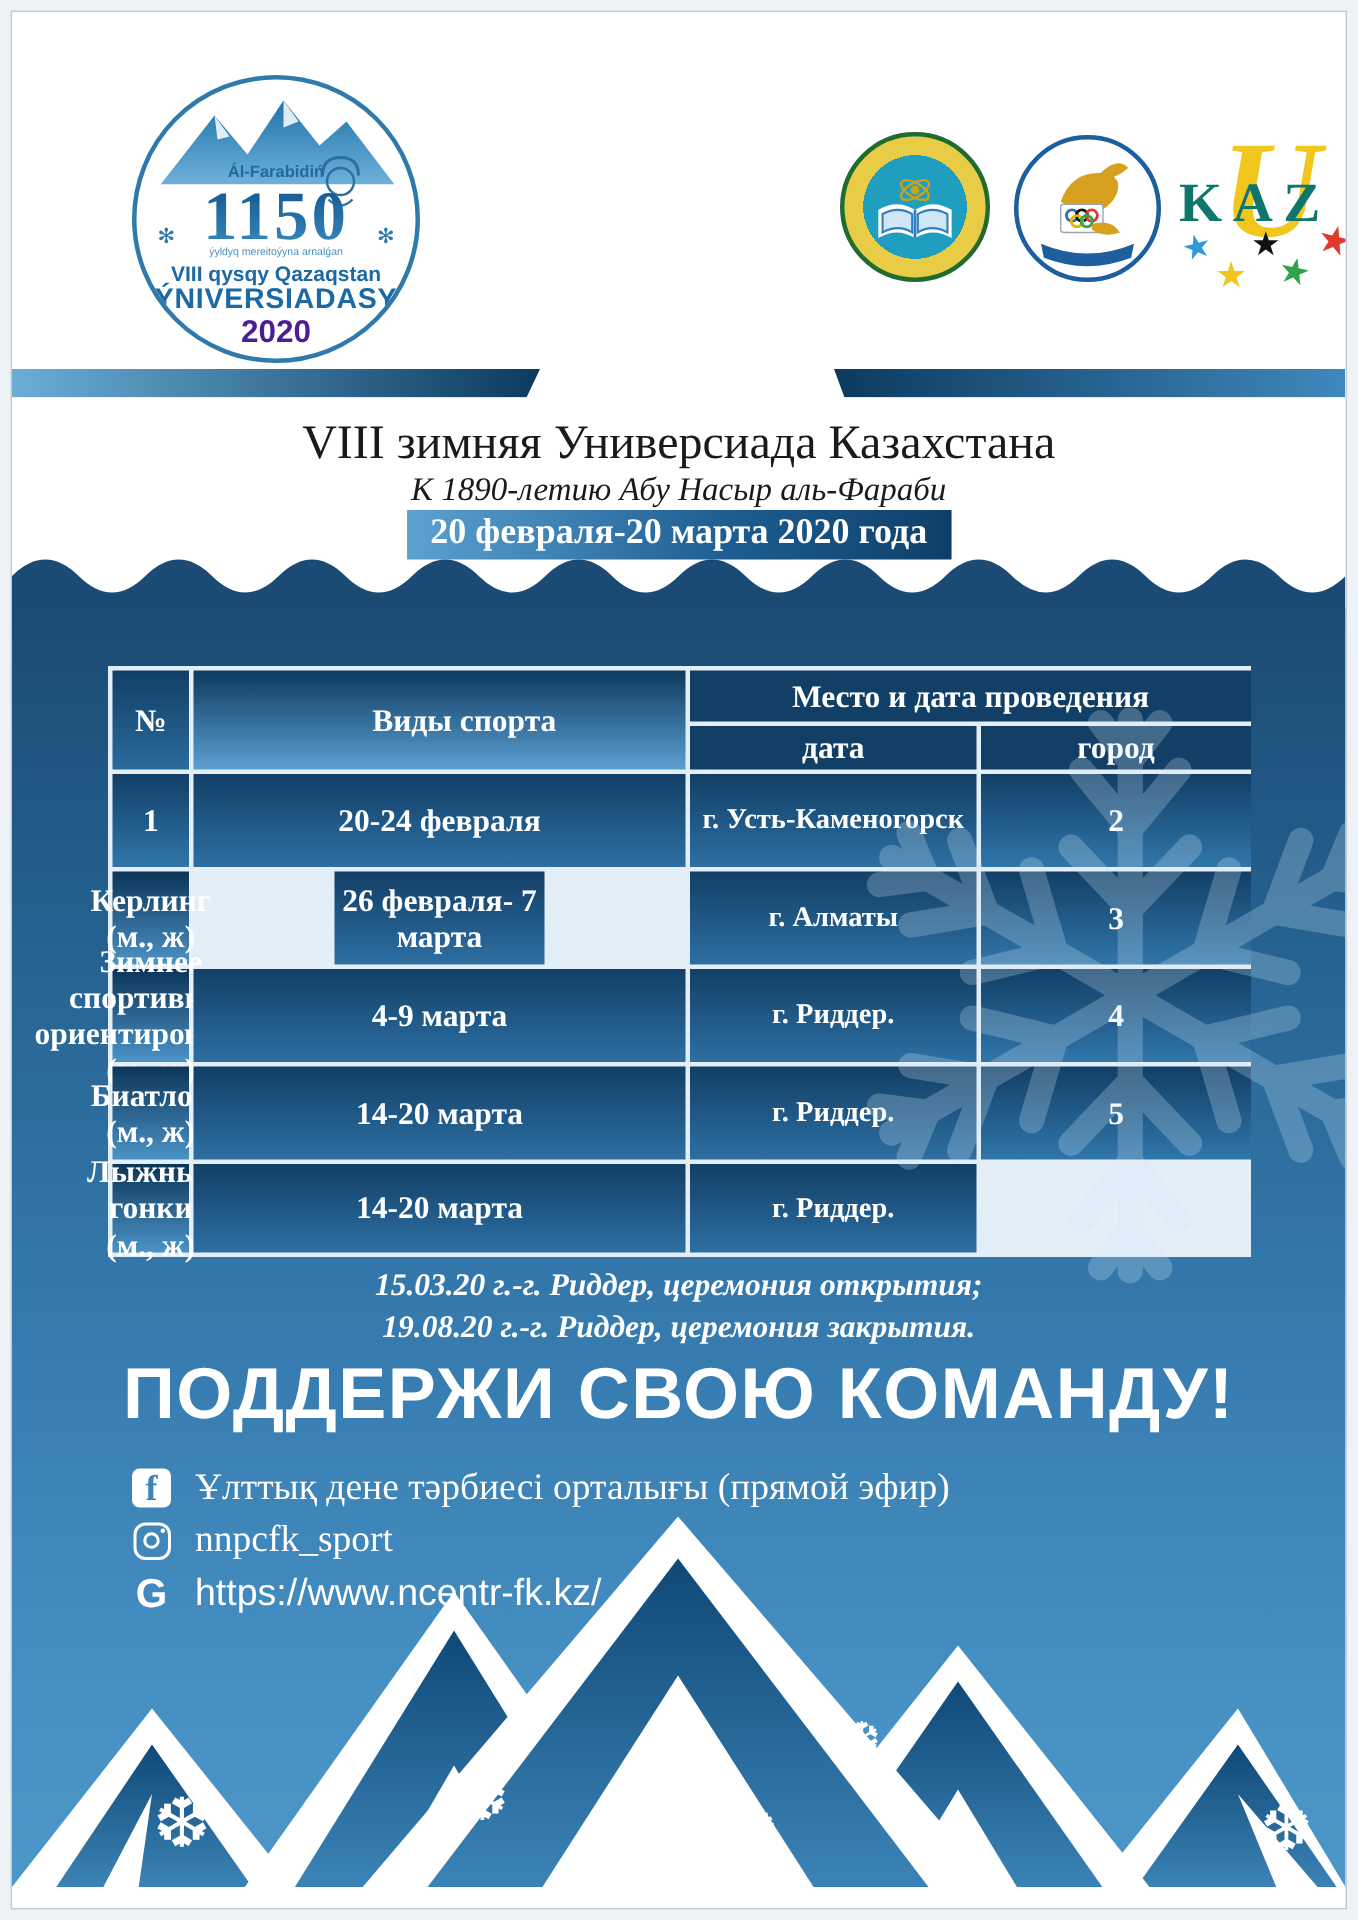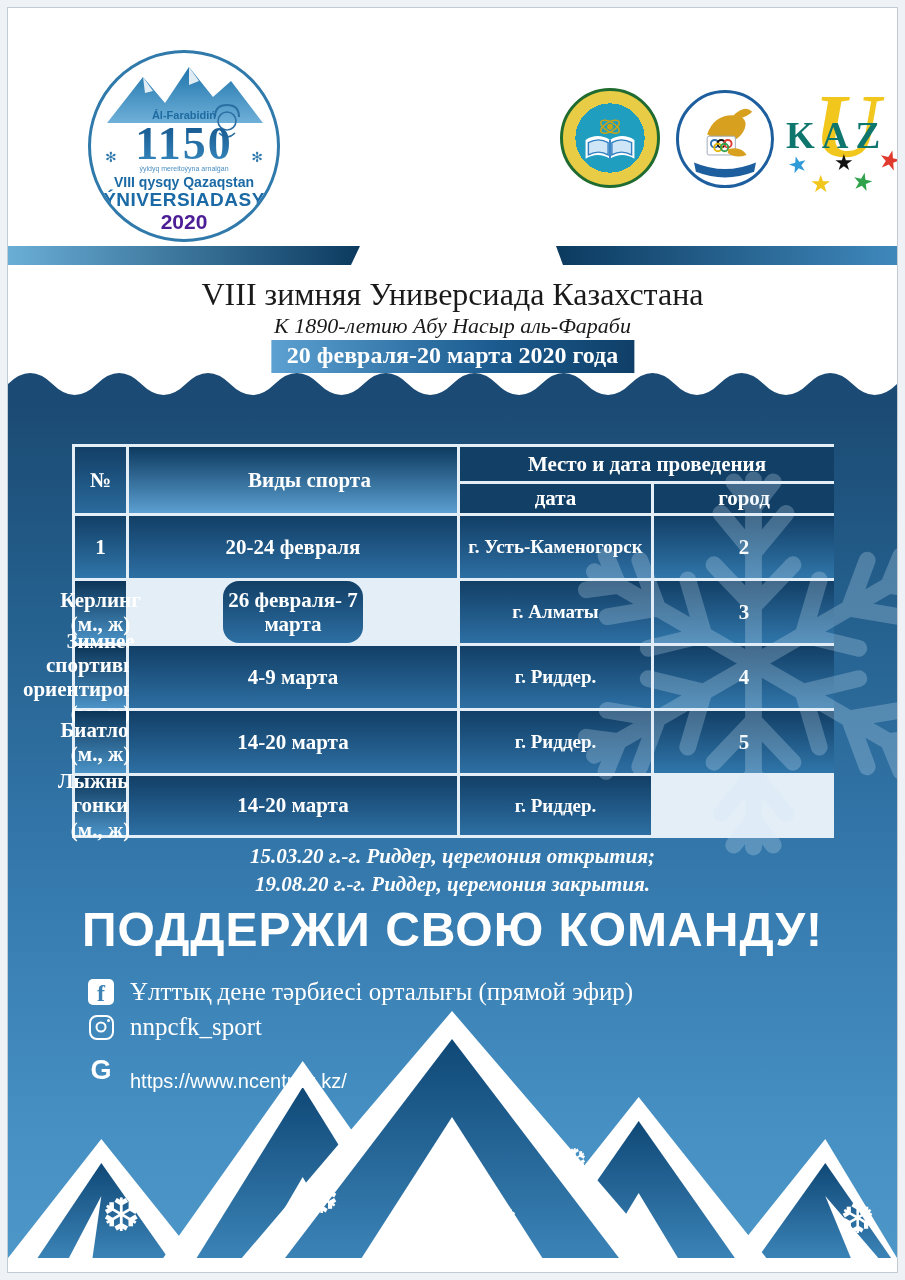--- a/index.html
+++ b/index.html
@@ -96,21 +96,21 @@
   .soc-row{display:flex;align-items:center;margin-bottom:7px;color:#fff;cursor:pointer;}
   .soc-icon{width:30px;display:flex;justify-content:center;margin-right:14px;flex:none;}
   .fb-box{width:26px;height:26px;background:#fff;border-radius:5px;display:flex;align-items:flex-end;justify-content:center;overflow:hidden;}
   .fb-f{font-family:"Liberation Serif","DejaVu Serif",serif;font-weight:bold;font-size:24px;line-height:.9;color:#3c82b5;}
   .ig-box{width:25px;height:25px;border:2.5px solid #fff;border-radius:8px;position:relative;}
   .ig-lens{position:absolute;left:50%;top:50%;transform:translate(-50%,-50%);width:11px;height:11px;border:2.5px solid #fff;border-radius:50%;}
   .ig-dot{position:absolute;right:2px;top:2px;width:3px;height:3px;background:#fff;border-radius:50%;}
   .g-glyph{font-family:"Liberation Sans","DejaVu Sans",sans-serif;font-weight:bold;font-size:27px;color:#fff;line-height:1;}
   .soc-fb-label{font-size:25px;}
   .soc-ig-label{font-size:25px;}
-  .soc-url-label{font-size:20px;font-family:"Liberation Sans","DejaVu Sans",sans-serif;margin-top:22px;}
+  .soc-url-label{font-size:25px;font-family:"Liberation Sans","DejaVu Sans",sans-serif;}
 
   
   .mountains{position:absolute;left:0;bottom:0;width:100%;height:247px;display:block;z-index:3;}
   .flake{position:absolute;color:#fff;z-index:4;font-family:"DejaVu Sans",sans-serif;}
 </style>
 </head>
 <body>
 
 <div class="poster">
  <div class="inner">
@@ -205,21 +205,21 @@
       <div class="cell c-placeh">Место и дата проведения</div>
       <div class="cell c-dateh">дата</div>
       <div class="cell c-cityh">город</div>
 
       <div class="cell c-num">1</div>
       <div class="cell c-date">20-24 февраля</div>
       <div class="cell c-city">г. Усть-Каменогорск</div>
 
       <div class="cell c-num">2</div>
       <div class="cell c-sport">Керлинг (м., ж)</div>
-      <div class="cell c-date" style="max-width:140px;margin:0 auto;border-radius:16px;">26 февраля- 7 марта</div>
+      <div class="cell c-date" style="max-width:140px;margin:0 auto;">26 февраля- 7 марта</div>
       <div class="cell c-city">г. Алматы</div>
 
       <div class="cell c-num">3</div>
       <div class="cell c-sport">Зимнее спортивное ориентирование (м., ж)</div>
       <div class="cell c-date">4-9 марта</div>
       <div class="cell c-city">г. Риддер.</div>
 
       <div class="cell c-num">4</div>
       <div class="cell c-sport">Биатлон (м., ж)</div>
       <div class="cell c-date">14-20 марта</div>

